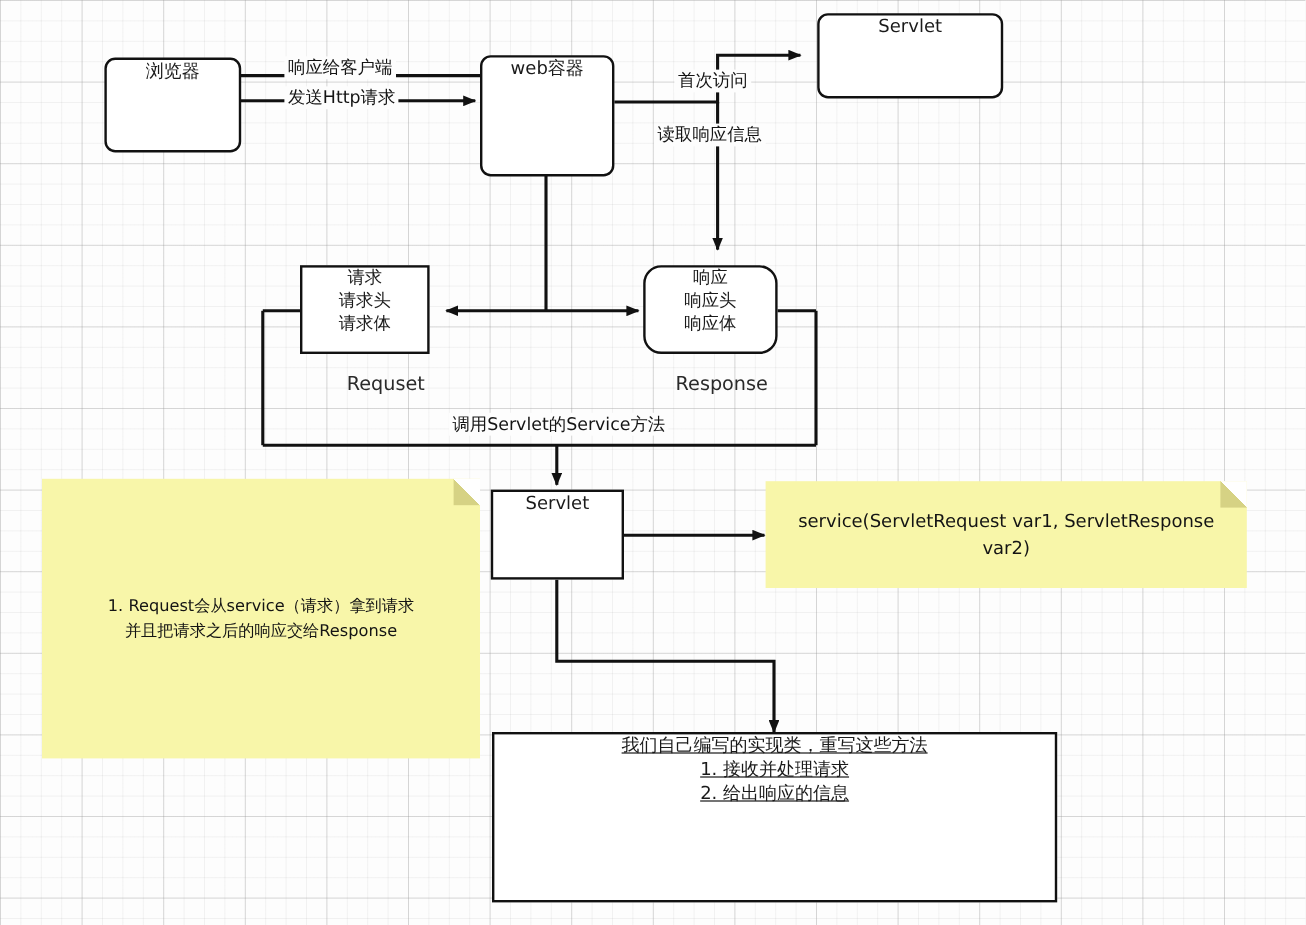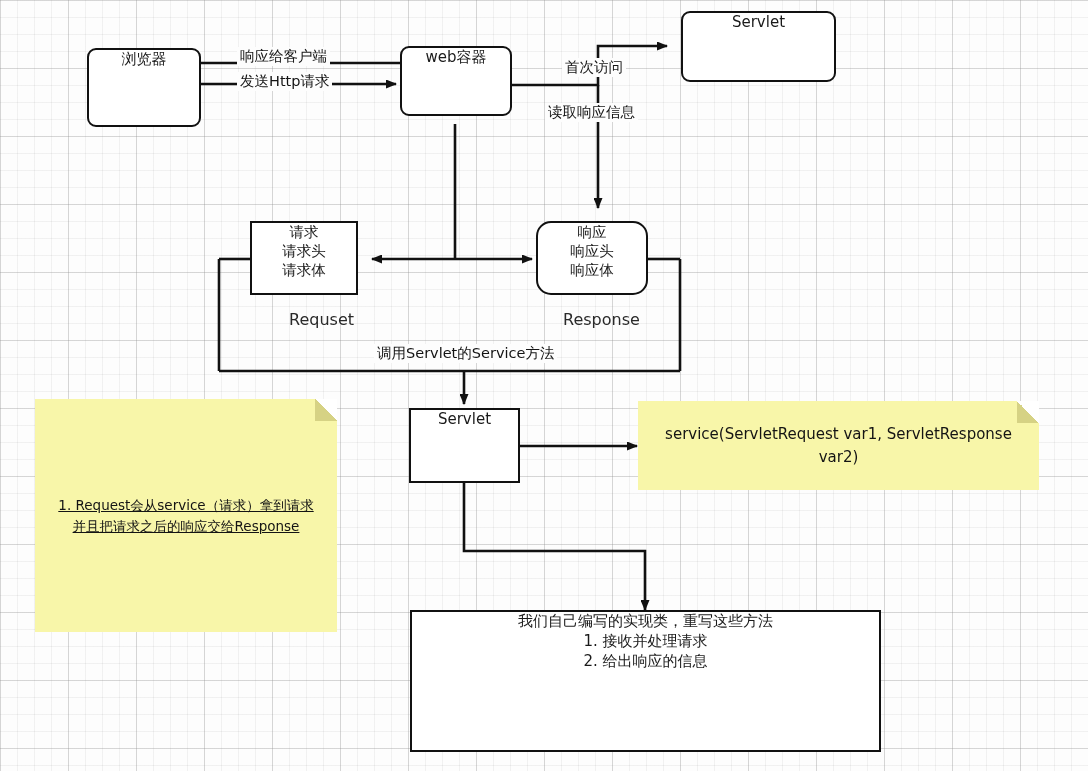--- a/index.html
+++ b/index.html
@@ -131,21 +131,21 @@
       <path d="M520,446 L637,446" marker-end="url(#ah)"></path>
 
       <path d="M464,483 L464,551 L645,551 L645,610" marker-end="url(#ah)"></path>
     </g>
   </svg>
 
   <div class="node rounded" style="left:53px; top:48px; width:114px; height:79px;margin-left:34px;">
     <span class="lbl fs15">浏览器</span>
   </div>
 
-  <div class="node rounded" style="left:400px; top:46px; width:112px; height:70px;">
+  <div class="node rounded" style="left:400px; top:46px; width:112px; height:101px;">
     <span class="lbl fs15">web容器</span>
   </div>
 
   <div class="node rounded" style="left:681px; top:11px; width:155px; height:71px;">
     <span class="lbl fs15">Servlet</span>
   </div>
 
   <div class="node" style="left:250px; top:221px; width:108px; height:74px;">
     <span class="lbl fs14">请求
 请求头
@@ -155,27 +155,27 @@
   <div class="node" style="left:536px; top:221px; width:112px; height:74px;border-radius:15px;">
     <span class="lbl fs14">响应
 响应头
 响应体</span>
   </div>
 
   <div class="node" style="left:409px; top:408px; width:111px; height:75px;">
     <span class="lbl fs15">Servlet</span>
   </div>
 
-  <div class="node" style="left:410px; top:610px; width:471px; height:142px;">
+  <div class="node" style="left:410px; top:610px; width:471px; height:142px;text-decoration:underline;">
     <span class="lbl fs15">我们自己编写的实现类，重写这些方法
 1. 接收并处理请求
 2. 给出响应的信息</span>
   </div>
 
-  <div class="note" style="left:35px; top:399px; width:302px; height:233px;text-decoration:underline;">
+  <div class="note" style="left:35px; top:399px; width:365px; height:233px;">
     <span class="fold"></span>
     <span class="ntxt fs13">1. Request会从service（请求）拿到请求
    并且把请求之后的响应交给Response</span>
   </div>
 
   <div class="note" style="left:638px; top:401px; width:401px; height:89px;">
     <span class="fold"></span>
     <span class="ntxt fs15">service(ServletRequest var1, ServletResponse var2)</span>
   </div>
 

